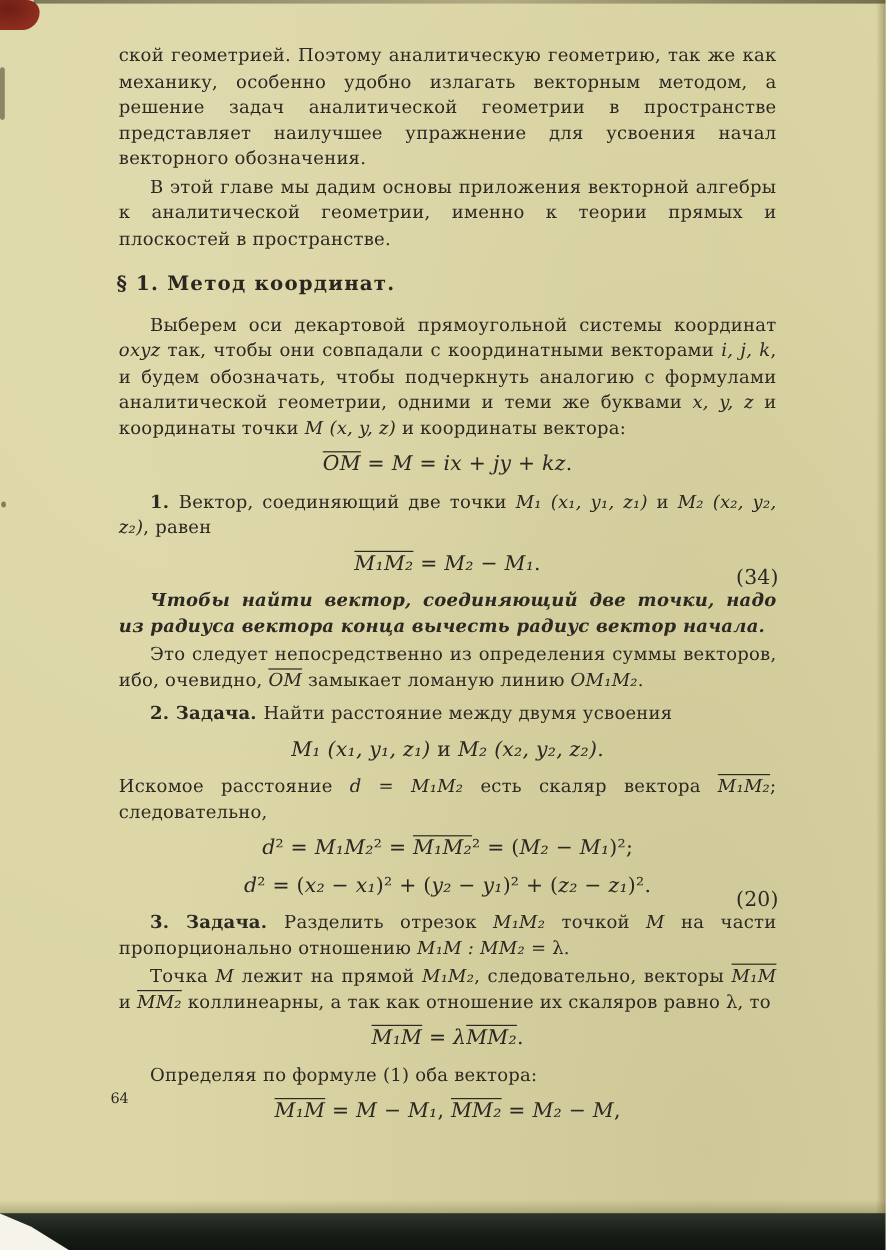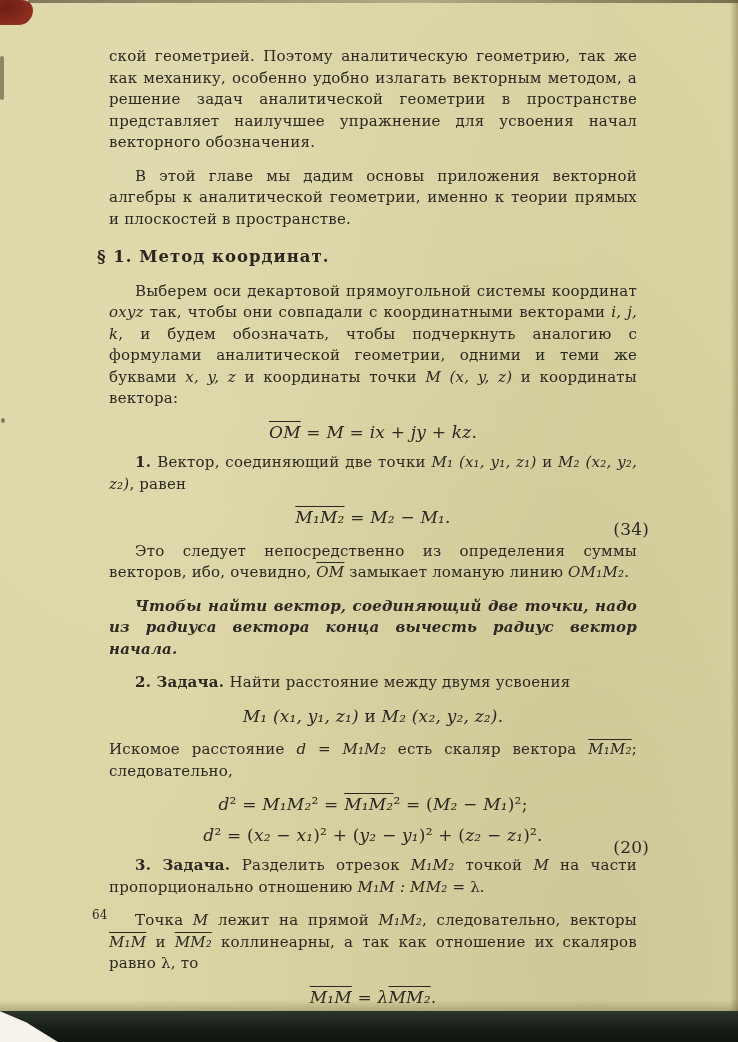--- a/index.html
+++ b/index.html
@@ -14,21 +14,21 @@
       radial-gradient(ellipse at 22% 12%, rgba(255,255,238,0.10), transparent 60%),
       radial-gradient(ellipse at 70% 30%, rgba(150,140,80,0.08), transparent 55%),
       radial-gradient(ellipse at 80% 92%, rgba(120,108,58,0.14), transparent 55%),
       #dcd6a6;
   }
   .text-col{
     position:absolute;left:97px;top:34px;width:552px;
     color:#2c2822;font-size:15px;line-height:21.5px;
     text-align:justify;letter-spacing:0.2px;
   }
-  p{margin:12px;}
+  p{margin:2px;}
   p.ind{text-indent:26px;}
   p.item{margin-top:6px;}
   h2.sect{
     text-align:left;font-size:16.5px;font-weight:bold;
     margin:16px 0 13px;letter-spacing:1px;color:#2b2720;
   }
   .formula{
     position:relative;text-align:center;margin:9px 0;text-indent:0;
     font-size:17px;
   }
@@ -88,22 +88,22 @@
     <h2 class="sect">§ 1. Метод координат.</h2>
     <p class="ind"><span>Выберем оси декартовой прямоугольной системы координат </span><span class="it">oxyz</span><span> так, чтобы они совпадали с координатными векторами </span><span class="it">i, j, k</span><span>, и будем обозначать, чтобы подчеркнуть аналогию с формулами аналитической геометрии, одними и теми же буквами </span><span class="it">x, y, z</span><span> и координаты точки </span><span class="it">M (x, y, z)</span><span> и координаты вектора:</span></p>
     <div class="formula">
       <span><span class="it ov">OM</span><span> = </span><span class="it">M</span><span> = </span><span class="it">ix</span><span> + </span><span class="it">jy</span><span> + </span><span class="it">kz</span><span>.</span></span>
     </div>
     <p class="ind item"><span class="bd">1. </span><span>Вектор, соединяющий две точки </span><span class="it">M₁ (x₁, y₁, z₁)</span><span> и </span><span class="it">M₂ (x₂, y₂, z₂)</span><span>, равен</span></p>
     <div class="formula">
       <span><span class="it ov">M₁M₂</span><span> = </span><span class="it">M₂</span><span> − </span><span class="it">M₁</span><span>.</span></span>
       <span class="eq-tag">(34)</span>
     </div>
+    <p class="ind item"><span class="it bd">Чтобы найти вектор, соединяющий две точки, надо из радиуса вектора конца вычесть радиус вектор начала.</span></p>
     <p class="ind"><span>Это следует непосредственно из определения суммы векторов, ибо, очевидно, </span><span class="it ov">OM</span><span> замыкает ломаную линию </span><span class="it">OM₁M₂</span><span>.</span></p>
-    <p class="ind item"><span class="it bd">Чтобы найти вектор, соединяющий две точки, надо из радиуса вектора конца вычесть радиус вектор начала.</span></p>
     <p class="ind item"><span class="bd">2. Задача. </span><span>Найти расстояние между двумя усвоения</span></p>
     <div class="formula">
       <span><span class="it">M₁ (x₁, y₁, z₁)</span><span>  и  </span><span class="it">M₂ (x₂, y₂, z₂)</span><span>.</span></span>
     </div>
     <p><span>Искомое расстояние </span><span class="it">d</span><span> = </span><span class="it">M₁M₂</span><span> есть скаляр вектора </span><span class="it ov">M₁M₂</span><span>; следовательно,</span></p>
     <div class="formula">
       <span><span class="it">d</span><span>² = </span><span class="it">M₁M₂</span><span>² = </span><span class="it ov">M₁M₂</span><span>² = (</span><span class="it">M₂</span><span> − </span><span class="it">M₁</span><span>)²;</span></span>
     </div>
     <div class="formula">
       <span><span class="it">d</span><span>² = (</span><span class="it">x₂</span><span> − </span><span class="it">x₁</span><span>)² + (</span><span class="it">y₂</span><span> − </span><span class="it">y₁</span><span>)² + (</span><span class="it">z₂</span><span> − </span><span class="it">z₁</span><span>)².</span></span>

